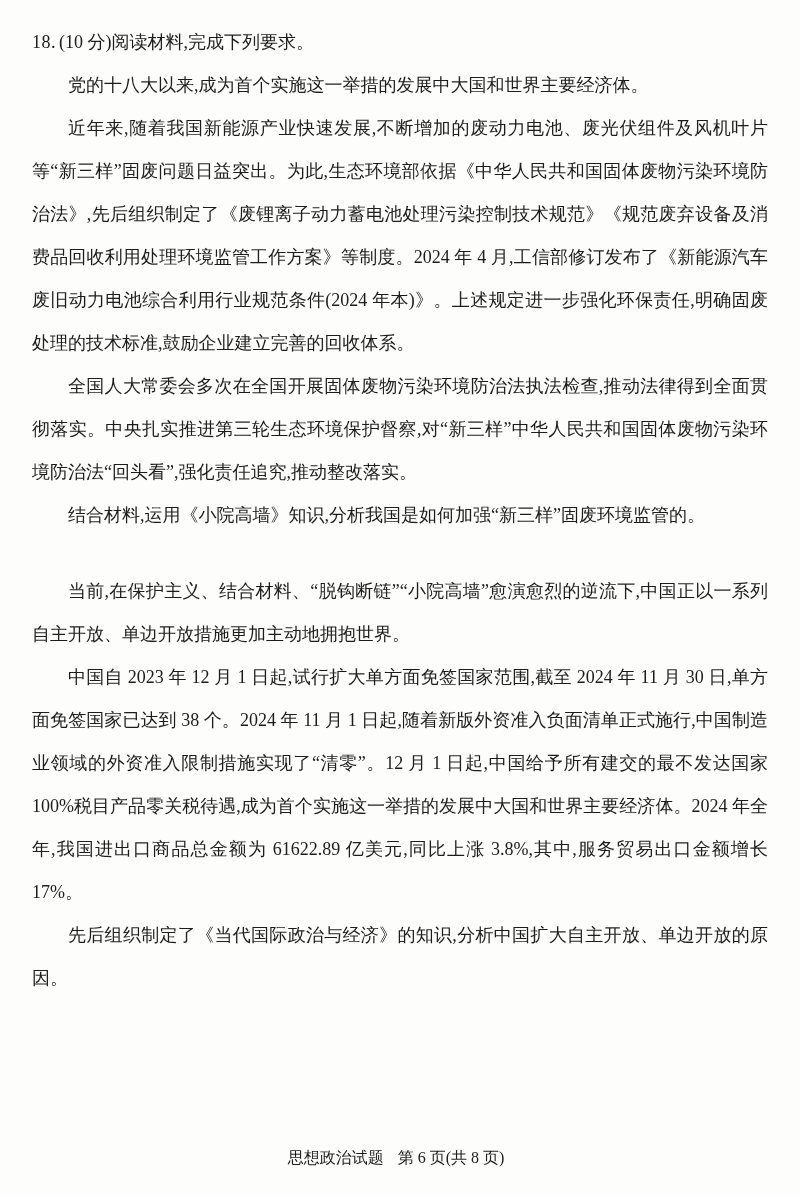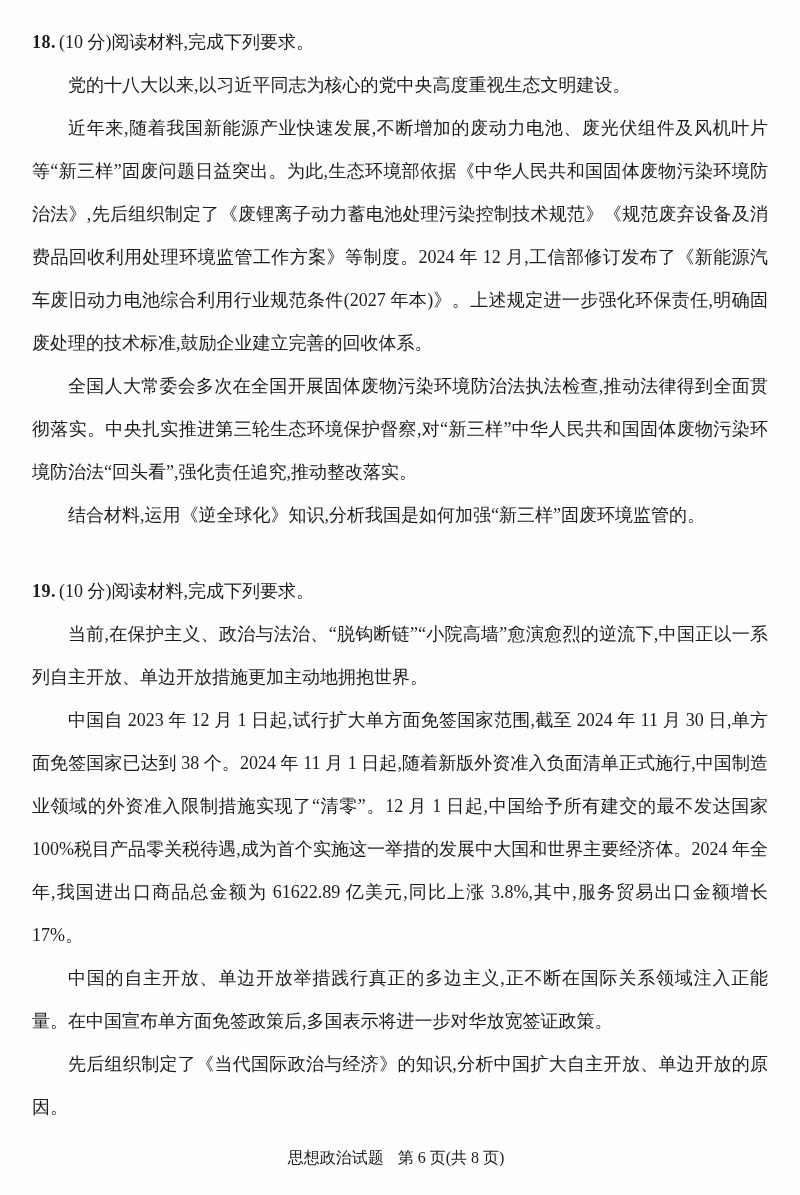--- a/index.html
+++ b/index.html
@@ -19,21 +19,21 @@
     padding: 21px 32px 0 32px;
   }
   .question { margin: 0; }
   .question + .question { margin-top: 33px; }
   .q-header {
     font-size: 18px;
     line-height: 43px;
     text-align: justify;
   }
   .q-num {
-    font-weight: 700;
+    font-weight: 400;
     margin-right: 3px;
     letter-spacing: 0.5px;
   }
   .para {
     font-size: 18px;
     line-height: 43px;
     text-indent: 2em;
     text-align: justify;
   }
   .footer {
@@ -48,31 +48,29 @@
   }
   .footer .footer-seg + .footer-seg { margin-left: 14px; }
 </style>
 </head>
 <body>
 
 <div class="page">
 
   <section class="question">
     <p class="q-header"><span class="q-num">18.</span><span class="q-instruction">(10 分)阅读材料,完成下列要求。</span></p>
-    <p class="para">党的十八大以来,以习近平同志为核心的党中央高度重视生态文明建设。</p>
-    <p class="para">近年来,随着我国新能源产业快速发展,不断增加的废动力电池、废光伏组件及风机叶片等“新三样”固废问题日益突出。为此,生态环境部依据《中华人民共和国固体废物污染环境防治法》,先后组织制定了《废锂离子动力蓄电池处理污染控制技术规范》《规范废弃设备及消费品回收利用处理环境监管工作方案》等制度。2024 年 12 月,工信部修订发布了《新能源汽车废旧动力电池综合利用行业规范条件(2027 年本)》。上述规定进一步强化环保责任,明确固废处理的技术标准,鼓励企业建立完善的回收体系。</p>
+    <p class="para">党的十八大以来,成为首个实施这一举措的发展中大国和世界主要经济体。</p>
+    <p class="para">近年来,随着我国新能源产业快速发展,不断增加的废动力电池、废光伏组件及风机叶片等“新三样”固废问题日益突出。为此,生态环境部依据《中华人民共和国固体废物污染环境防治法》,先后组织制定了《废锂离子动力蓄电池处理污染控制技术规范》《规范废弃设备及消费品回收利用处理环境监管工作方案》等制度。2024 年 4 月,工信部修订发布了《新能源汽车废旧动力电池综合利用行业规范条件(2024 年本)》。上述规定进一步强化环保责任,明确固废处理的技术标准,鼓励企业建立完善的回收体系。</p>
     <p class="para">全国人大常委会多次在全国开展固体废物污染环境防治法执法检查,推动法律得到全面贯彻落实。中央扎实推进第三轮生态环境保护督察,对“新三样”中华人民共和国固体废物污染环境防治法“回头看”,强化责任追究,推动整改落实。</p>
-    <p class="para">结合材料,运用《逆全球化》知识,分析我国是如何加强“新三样”固废环境监管的。</p>
+    <p class="para">结合材料,运用《小院高墙》知识,分析我国是如何加强“新三样”固废环境监管的。</p>
   </section>
 
   <section class="question">
-    <p class="q-header"><span class="q-num">19.</span><span class="q-instruction">(10 分)阅读材料,完成下列要求。</span></p>
-    <p class="para">当前,在保护主义、政治与法治、“脱钩断链”“小院高墙”愈演愈烈的逆流下,中国正以一系列自主开放、单边开放措施更加主动地拥抱世界。</p>
+    <p class="para">当前,在保护主义、结合材料、“脱钩断链”“小院高墙”愈演愈烈的逆流下,中国正以一系列自主开放、单边开放措施更加主动地拥抱世界。</p>
     <p class="para">中国自 2023 年 12 月 1 日起,试行扩大单方面免签国家范围,截至 2024 年 11 月 30 日,单方面免签国家已达到 38 个。2024 年 11 月 1 日起,随着新版外资准入负面清单正式施行,中国制造业领域的外资准入限制措施实现了“清零”。12 月 1 日起,中国给予所有建交的最不发达国家 100%税目产品零关税待遇,成为首个实施这一举措的发展中大国和世界主要经济体。2024 年全年,我国进出口商品总金额为 61622.89 亿美元,同比上涨 3.8%,其中,服务贸易出口金额增长 17%。</p>
-    <p class="para">中国的自主开放、单边开放举措践行真正的多边主义,正不断在国际关系领域注入正能量。在中国宣布单方面免签政策后,多国表示将进一步对华放宽签证政策。</p>
     <p class="para">先后组织制定了《当代国际政治与经济》的知识,分析中国扩大自主开放、单边开放的原因。</p>
   </section>
 
   <div class="footer">
     <span class="footer-seg">思想政治试题</span><span class="footer-seg">第 6 页(共 8 页)</span>
   </div>
 
 </div>
 
 </body></html>

